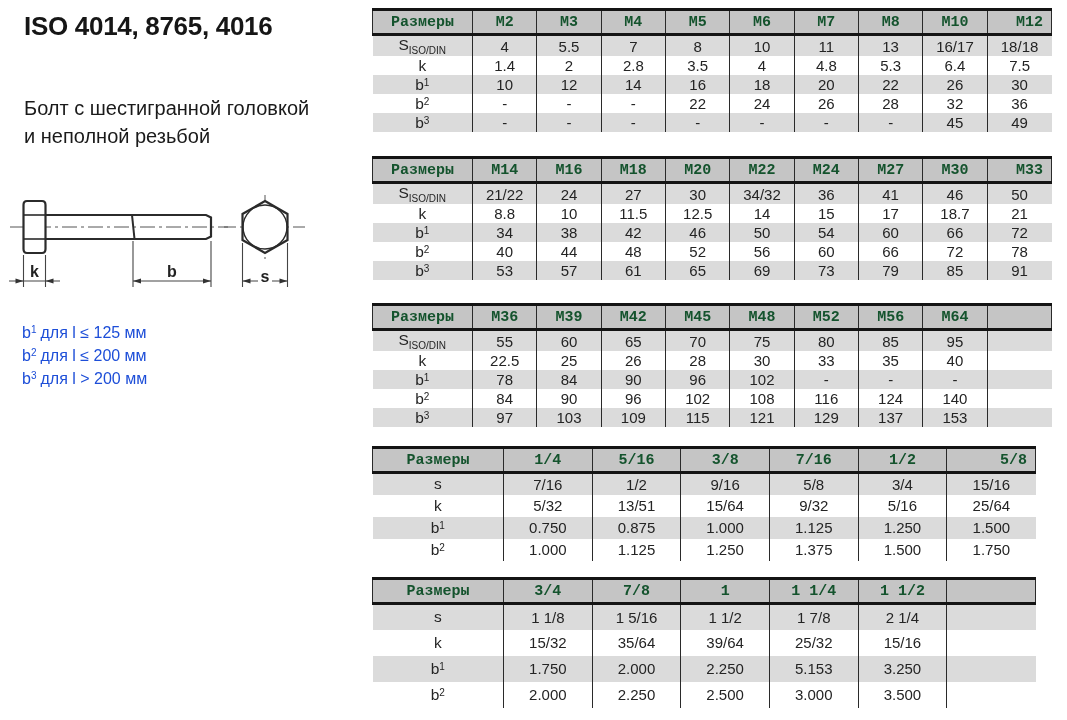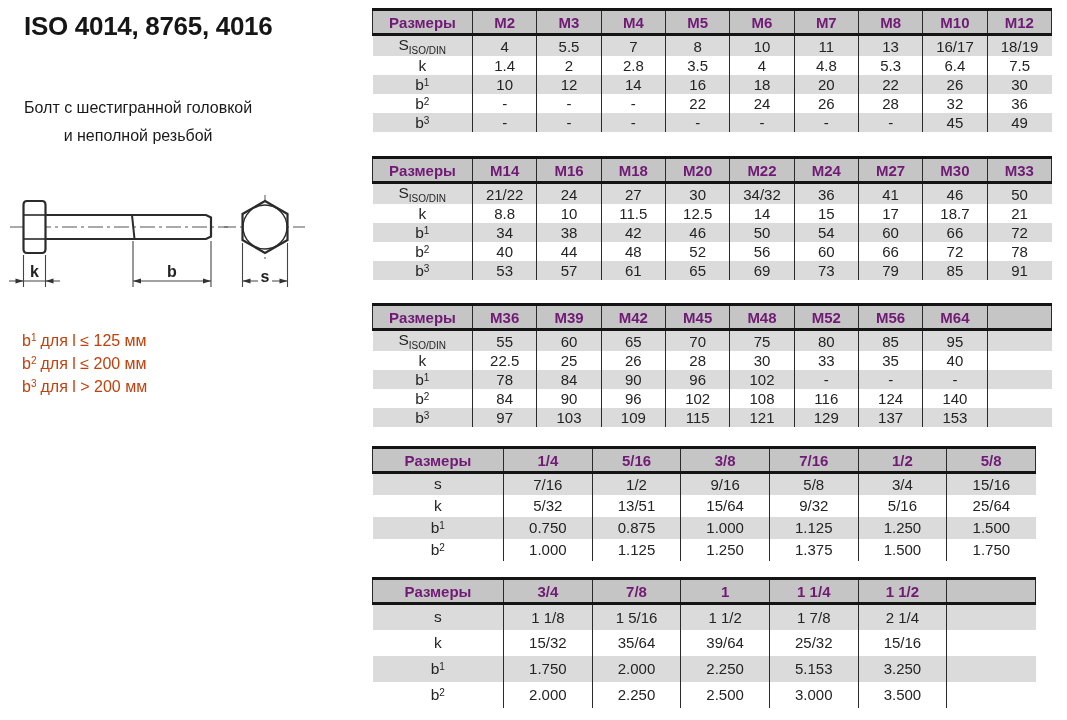--- a/index.html
+++ b/index.html
@@ -4,42 +4,42 @@
 <style>
   html,body{margin:0;padding:0;}
   body{
     width:1067px;height:720px;position:relative;background:#ffffff;
     font-family:"Liberation Sans","DejaVu Sans",sans-serif;
     color:#1c1c1c;overflow:hidden;
   }
   
   .title{position:absolute;left:24px;top:10px;font-size:26px;font-weight:bold;
          line-height:33px;letter-spacing:-0.3px;color:#161616;}
-  .subtitle{position:absolute;left:24px;top:94px;font-size:16px;line-height:28px;color:#1a1a1a;text-align:center;}
+  .subtitle{position:absolute;left:24px;top:94px;font-size:20px;line-height:28px;color:#1a1a1a;}
   .drawing{position:absolute;left:2px;top:183px;}
-  .notes{position:absolute;left:22px;top:328px;font-size:16px;line-height:20px;color:#c2410c;}
+  .notes{position:absolute;left:22px;top:320px;font-size:16px;line-height:20px;color:#1d4ed8;}
   .notes sup{font-size:10px;vertical-align:5px;}
   .note span.txt{margin-left:4px;}
   .dim-label{font-size:16px;font-weight:bold;fill:#222;}
   
   .tables{position:absolute;left:372px;top:0;}
   .tbl{position:absolute;left:0;}
   table.spec{border-collapse:collapse;table-layout:fixed;
              border-top:3px solid var(--line,#141414);font-size:15px;color:#242424;}
   .metric table.spec{width:680px;}
   .inch   table.spec{width:664px;}
   .metric col.c-lbl{width:100px;}
   .inch   col.c-lbl{width:131px;}
   table.spec thead th{
     background:var(--header-bg,#c5c5c5);
     border-bottom:3px solid var(--line,#141414);
-    font-weight:bold;height:20px;padding:1px 8px;font-size:15px;color:#701a75;
+    font-weight:bold;height:20px;padding:1px 8px;font-size:15px;color:#14532d;font-family:Liberation Mono, monospace;
   }
   table.spec thead th:first-child{border-left:1.6px solid #2a2a2a;}
-  table.spec thead th:last-child{border-right:1.6px solid #2a2a2a;}
+  table.spec thead th:last-child{border-right:1.6px solid #2a2a2a;text-align:right;}
   table.spec th,table.spec td{text-align:center;vertical-align:middle;padding:0;}
   table.spec tr > *:not(:first-child){border-left:1.6px solid #2a2a2a;}
   table.spec tbody tr:nth-child(odd){background:var(--row-alt,#dbdbdb);}
   table.spec tbody th{font-weight:normal;font-size:15.5px;}
   .metric tbody tr{height:19px;}
   .t4 tbody tr{height:22px;}
   .t5 tbody tr{height:26px;}
   table.spec sub{font-size:10px;letter-spacing:0;}
   table.spec sup{font-size:10px;vertical-align:4px;}
 </style>
@@ -133,21 +133,21 @@
           <tr>
             <th><span>S</span><sub>ISO/DIN</sub></th>
             <td>4</td>
             <td>5.5</td>
             <td>7</td>
             <td>8</td>
             <td>10</td>
             <td>11</td>
             <td>13</td>
             <td>16/17</td>
-            <td>18/19</td>
+            <td>18/18</td>
           </tr>
           <tr>
             <th><span>k</span></th>
             <td>1.4</td>
             <td>2</td>
             <td>2.8</td>
             <td>3.5</td>
             <td>4</td>
             <td>4.8</td>
             <td>5.3</td>

